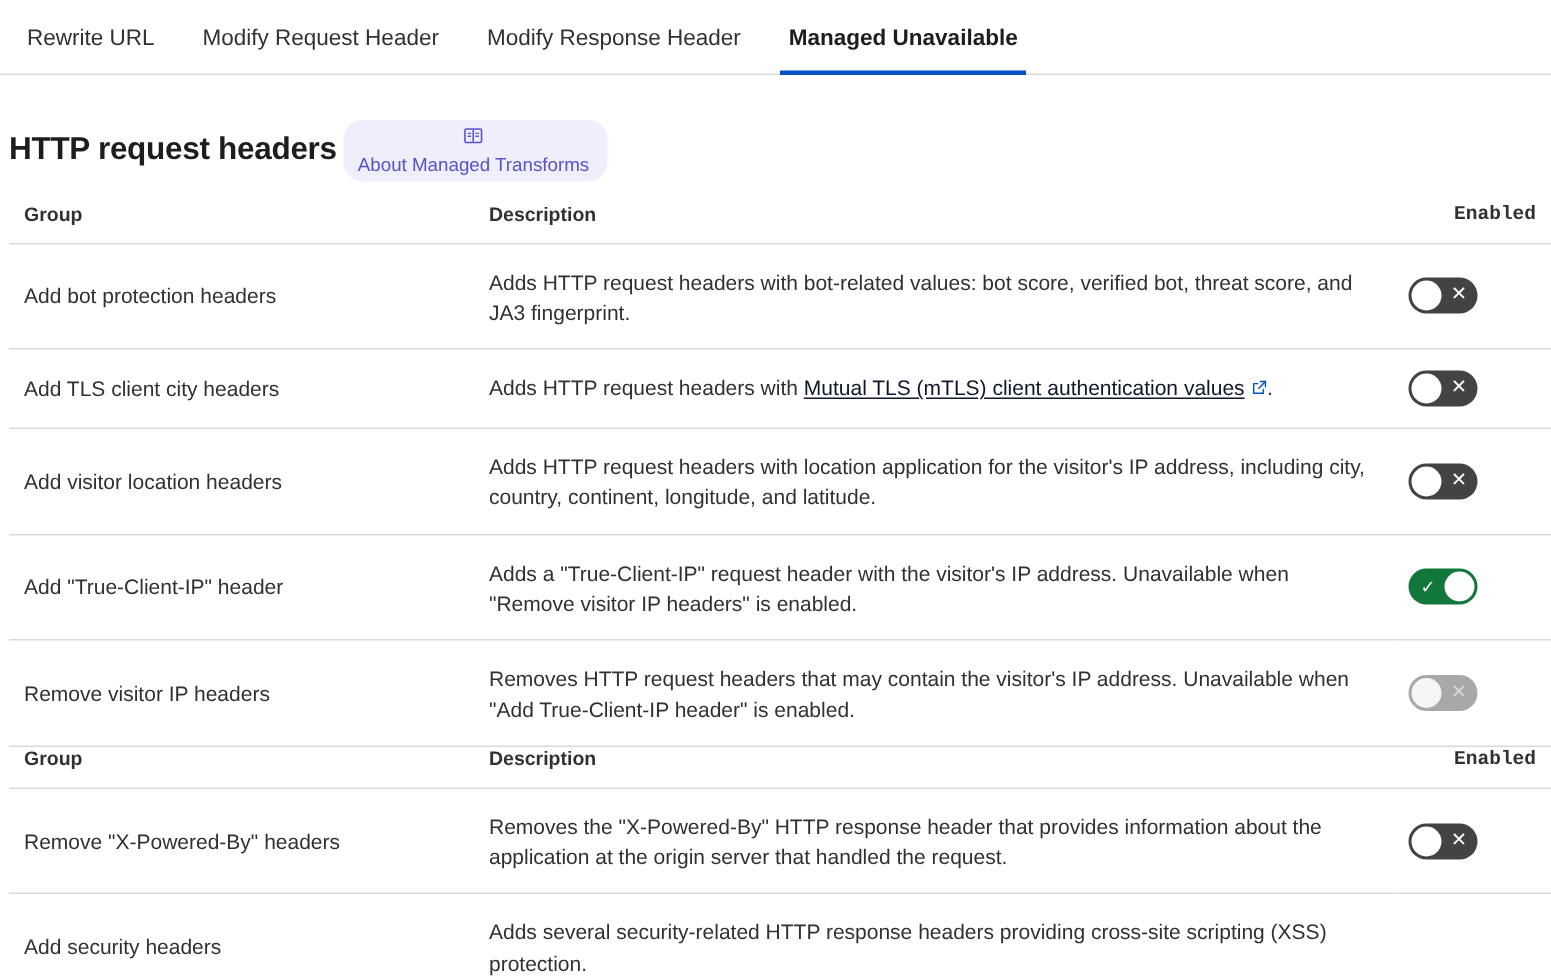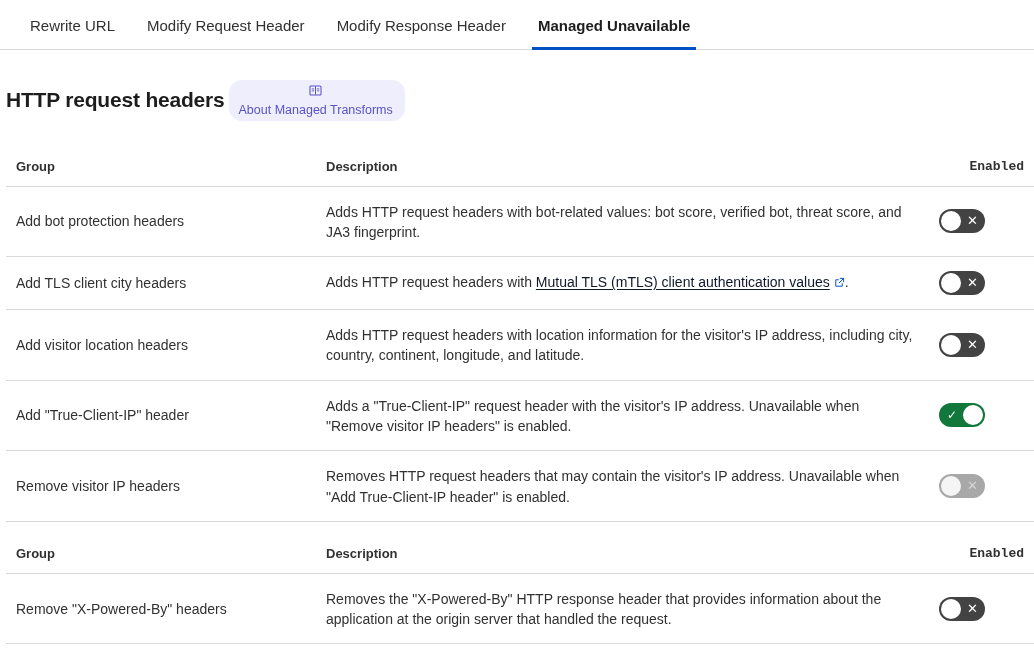--- a/index.html
+++ b/index.html
@@ -13,21 +13,21 @@
     color: #313131;
     -webkit-font-smoothing: antialiased;
   }
 
   
   .tabbar {
     display: flex;
     align-items: flex-end;
     height: 50px;
     border-bottom: 1px solid #d9d9d9;
-    padding-left: 14px;
+    padding-left: 2px;
   }
   .tab {
     position: relative;
     font-size: 15px;
     color: #313131;
     line-height: 1;
     padding: 0 16px 16px 16px;
     cursor: pointer;
     white-space: nowrap;
   }
@@ -73,21 +73,20 @@
     line-height: 1;
     flex-direction: column;
   }
   .about-pill svg { display: block; }
 
   
   table.mt {
     width: 100%;
     border-collapse: collapse;
     table-layout: fixed;
-    margin-top: 24px;
   }
   table.mt col.c-group { width: 310px; }
   table.mt col.c-desc  { width: 613px; }
   table.mt col.c-en    { width: 105px; }
 
   table.mt th {
     text-align: left;
     font-size: 13px;
     font-weight: 700;
     color: #313131;
@@ -220,21 +219,21 @@
         <td class="en">
           <span class="toggle" role="switch" aria-checked="false">
             <span class="knob"></span>
             <span class="mark">✕</span>
           </span>
         </td>
       </tr>
 
       <tr>
         <td>Add visitor location headers</td>
-        <td class="desc">Adds HTTP request headers with location information for the visitor's IP address, including city, country, continent, longitude, and latitude.</td>
+        <td class="desc">Adds HTTP request headers with location application for the visitor's IP address, including city, country, continent, longitude, and latitude.</td>
         <td class="en">
           <span class="toggle" role="switch" aria-checked="false">
             <span class="knob"></span>
             <span class="mark">✕</span>
           </span>
         </td>
       </tr>
 
       <tr>
         <td>Add "True-Client-IP" header</td>

